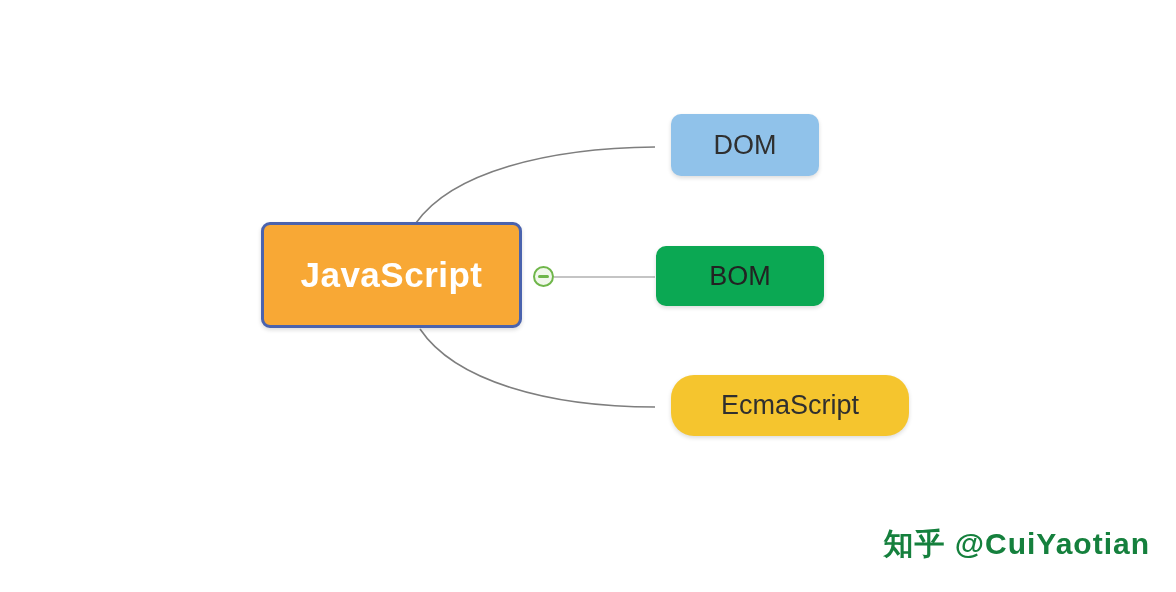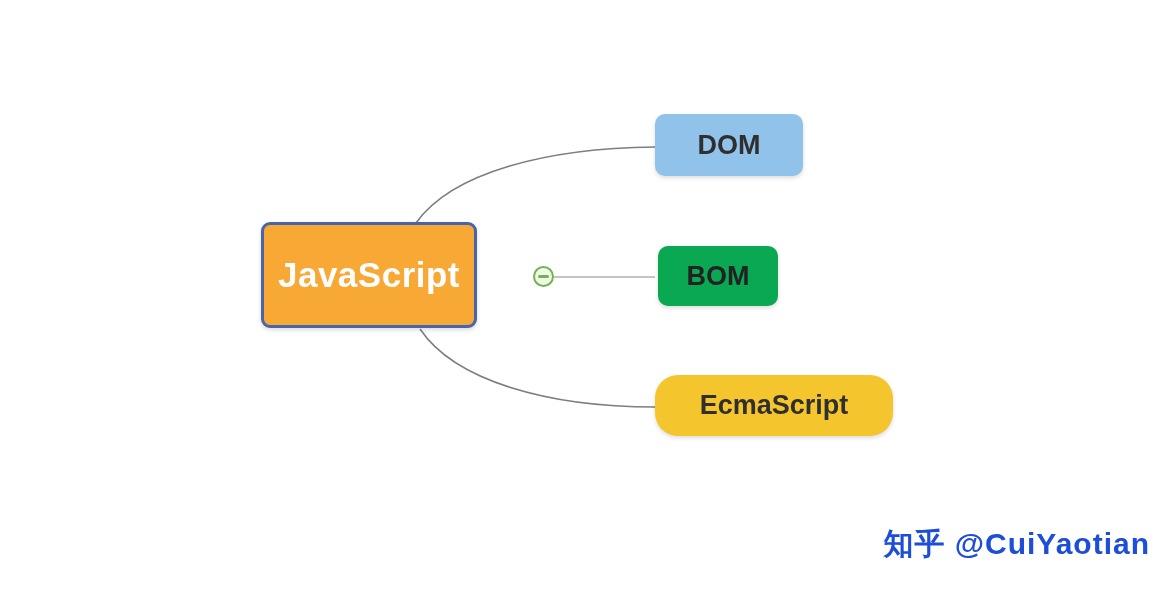--- a/index.html
+++ b/index.html
@@ -34,42 +34,43 @@
     box-sizing: border-box;
     box-shadow: 0 2px 4px rgba(0,0,0,0.14);
     cursor: pointer;
   }
   .node span {
     white-space: nowrap;
   }
   .node-root {
     left: 261px;
     top: 222px;
-    width: 216px;
+    width: 261px;
     height: 106px;
     border: 3px solid;
     border-radius: 9px;
     font-size: 35px;
     font-weight: 600;
     letter-spacing: 0.5px;
   }
   .node-child {
-    font-weight: 700;
+    font-weight: 400;
     font-size: 27px;
+    margin-left: 16px;
   }
   .node-dom {
     left: 655px;
     top: 114px;
     width: 148px;
     height: 62px;
   }
   .node-bom {
-    left: 658px;
+    left: 640px;
     top: 246px;
-    width: 120px;
+    width: 168px;
     height: 60px;
   }
   .node-ecmascript {
     left: 655px;
     top: 375px;
     width: 238px;
     height: 61px;
   }
   .collapse {
     position: absolute;
@@ -124,15 +125,15 @@
   </div>
 
   <div class="node node-child node-bom" style="background-color: rgb(11, 168, 83); color: rgb(34, 34, 34);">
     <span>BOM</span>
   </div>
 
   <div class="node node-child node-ecmascript" style="background-color: rgb(245, 197, 46); color: rgb(47, 47, 47); border-radius: 23px;">
     <span>EcmaScript</span>
   </div>
 
-  <div class="watermark" style="color: #1d4ed8;">知乎 @CuiYaotian</div>
+  <div class="watermark" style="color: #15803d;">知乎 @CuiYaotian</div>
 
 </div>
 
 </body></html>

